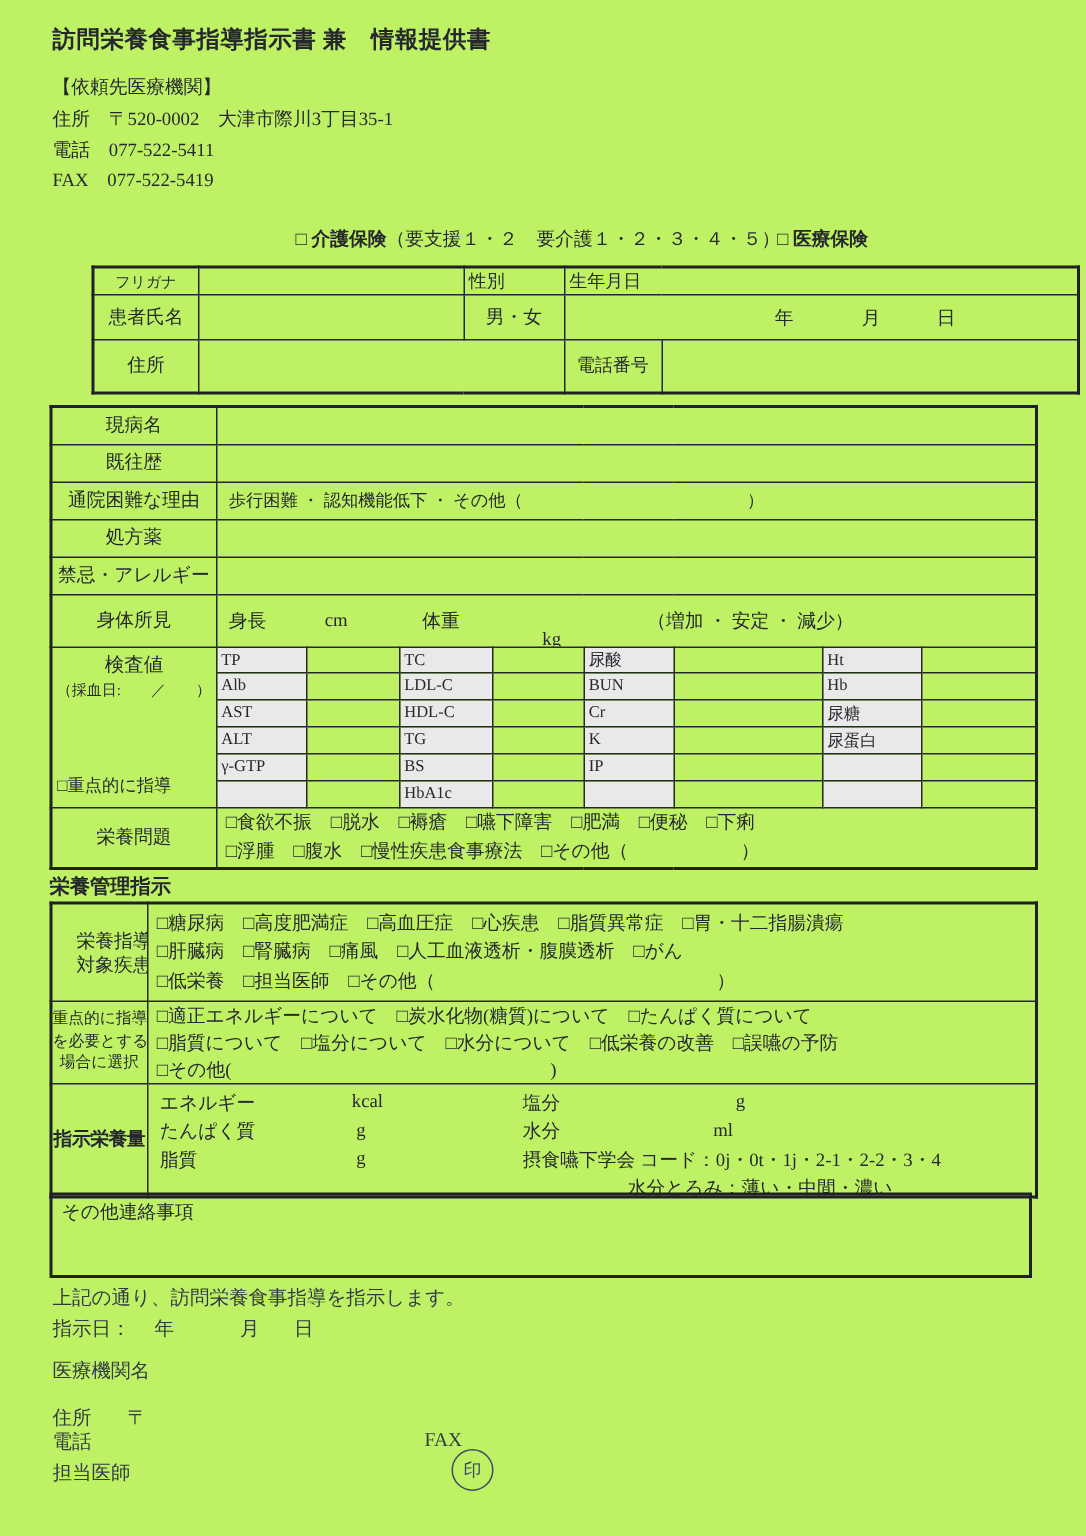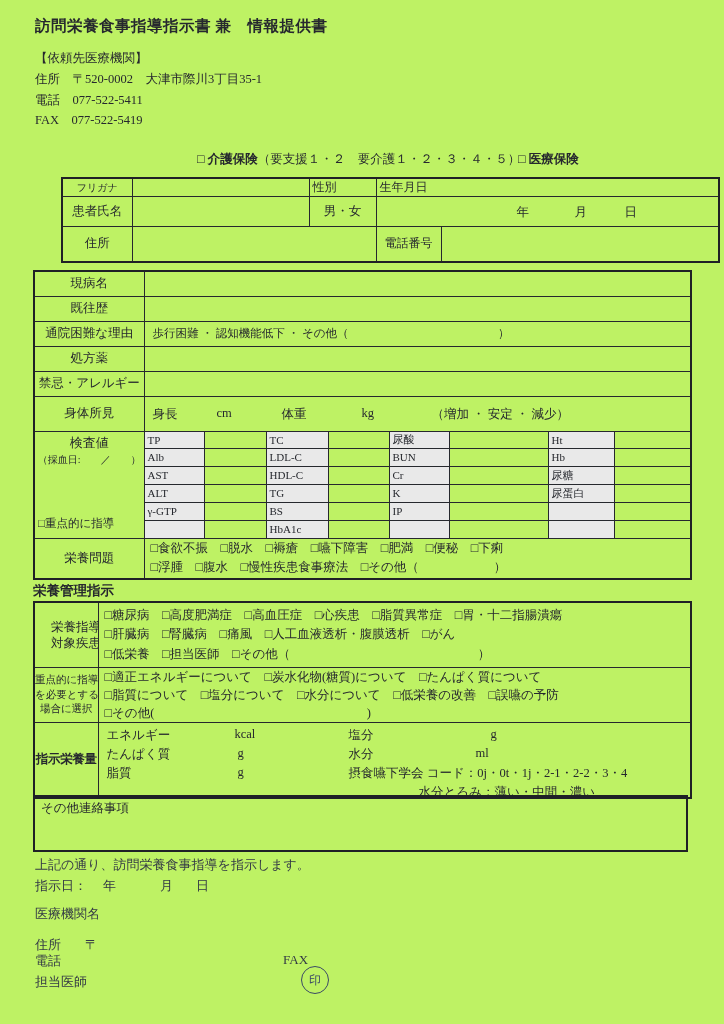--- a/index.html
+++ b/index.html
@@ -121,21 +121,21 @@
     <tr style="height:25px">
       <td class="lc">禁忌・アレルギー</td>
       <td colspan="8"></td>
     </tr>
     <tr style="height:35px">
       <td class="lc">身体所見</td>
       <td colspan="8" class="rel">
         <span style="left:8px;top:9px">身長</span>
         <span style="left:72px;top:9px">cm</span>
         <span style="left:137px;top:9px">体重</span>
-        <span style="left:217px;top:9px">kg</span>
+        <span style="left:217px;top:22px">kg</span>
         <span style="left:287px;top:9px">（増加 ・ 安定 ・ 減少）</span>
       </td>
     </tr>
     <tr style="height:17px">
       <td rowspan="6" class="labshead">
         <div class="kensa">検査値</div>
         <div class="saiketsu">（採血日:　　／　　）</div>
         <div class="attach">□重点的に指導</div>
       </td>
       <td class="gray lab">TP</td>

